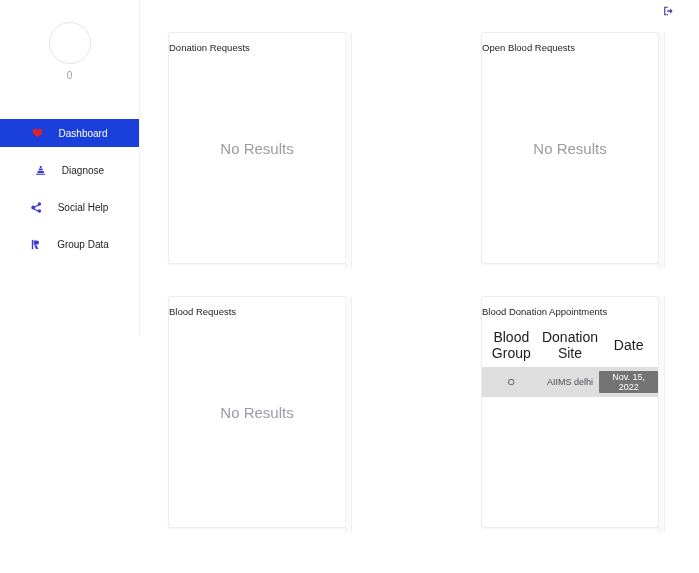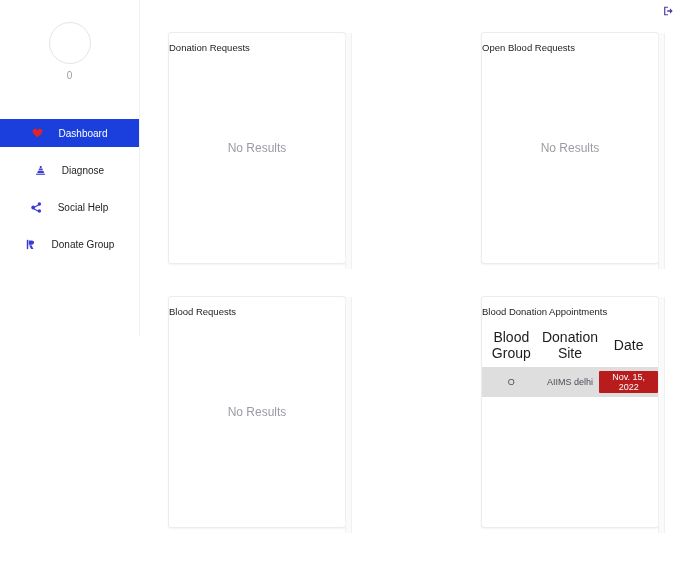--- a/index.html
+++ b/index.html
@@ -126,21 +126,21 @@
   }
   .card-title.shift-left { padding-right: 12px; }
   .card-empty {
     position: absolute;
     top: 0; left: 0;
     width: 100%;
     height: 100%;
     display: flex;
     align-items: center;
     justify-content: center;
-    font-size: 12px;
+    font-size: 15px;
     color: #9b9ba3;
   }
 
   .card-scrollbar {
     position: absolute;
     width: 7px;
     background: #fafafb;
     border-left: 1px solid #f0f0f2;
     border-right: 1px solid #f0f0f2;
   }
@@ -164,21 +164,21 @@
   }
   .appt-table td {
     font-size: 9px;
     color: #4d4d55;
     padding: 4px 0;
     text-align: center;
     background: #dededf;
   }
   .appt-table tr.data-row td { background: #dededf; }
   .sel-date {
-    background: #b91c1c;
+    background: #737373;
     color: #ffffff;
     padding: 1px 5px;
     display: inline-block;
     border-radius: 1px;
   }
 </style>
 </head>
 <body>
 
 <div id="app">
@@ -237,21 +237,21 @@
       </div>
 
       <div class="nav-item">
         <span class="nav-ico">
           <svg width="11" height="11" viewBox="0 0 16 16">
             <path d="M2.6 1.2h2.1v13.6H2.6z" fill="#3b3ad1"></path>
             <path d="M5.4 2.2h4.2c2.1 0 3.6 1.3 3.6 3s-1.5 3-3.6 3H5.4z" fill="#3b3ad1"></path>
             <path d="M6.2 9.2h3.4l2.6 5.2H8.8z" fill="#3b3ad1"></path>
           </svg>
         </span>
-        <span class="nav-label">Donate Group</span>
+        <span class="nav-label">Group Data</span>
       </div>
 
 
     </div>
   </div>
 
   <div class="card" style="left:168px; top:32px; width:178px; height:232px;">
     <div class="card-empty">No Results</div>
     <div class="card-title">Donation Requests</div>
   </div>

